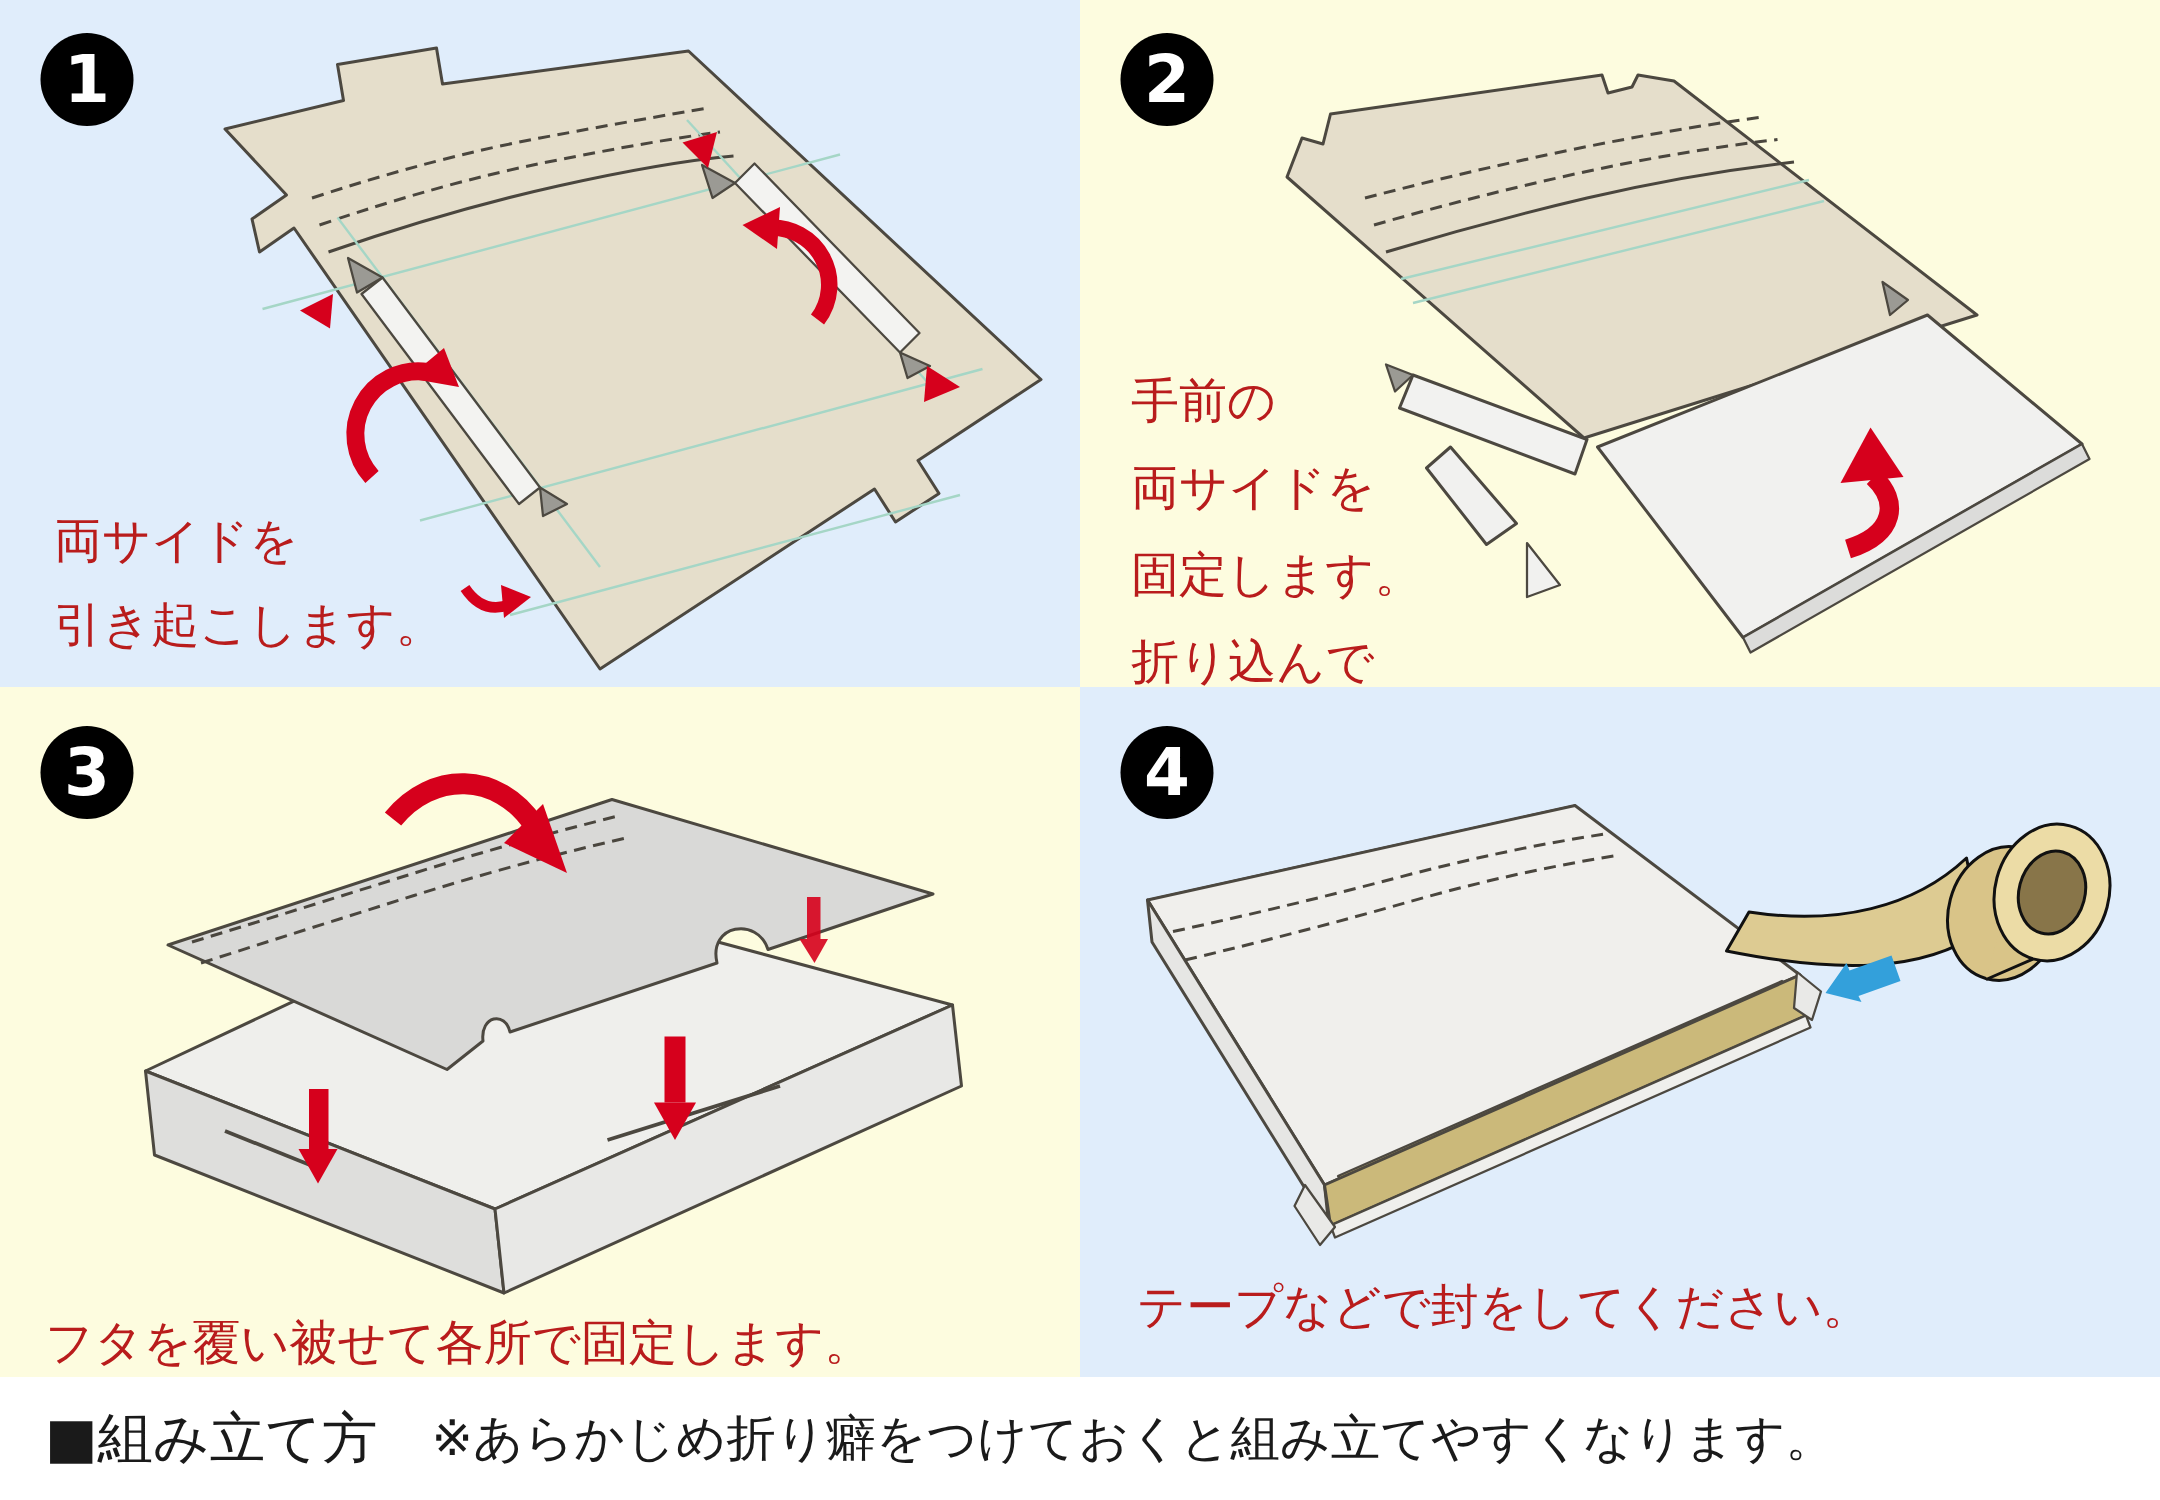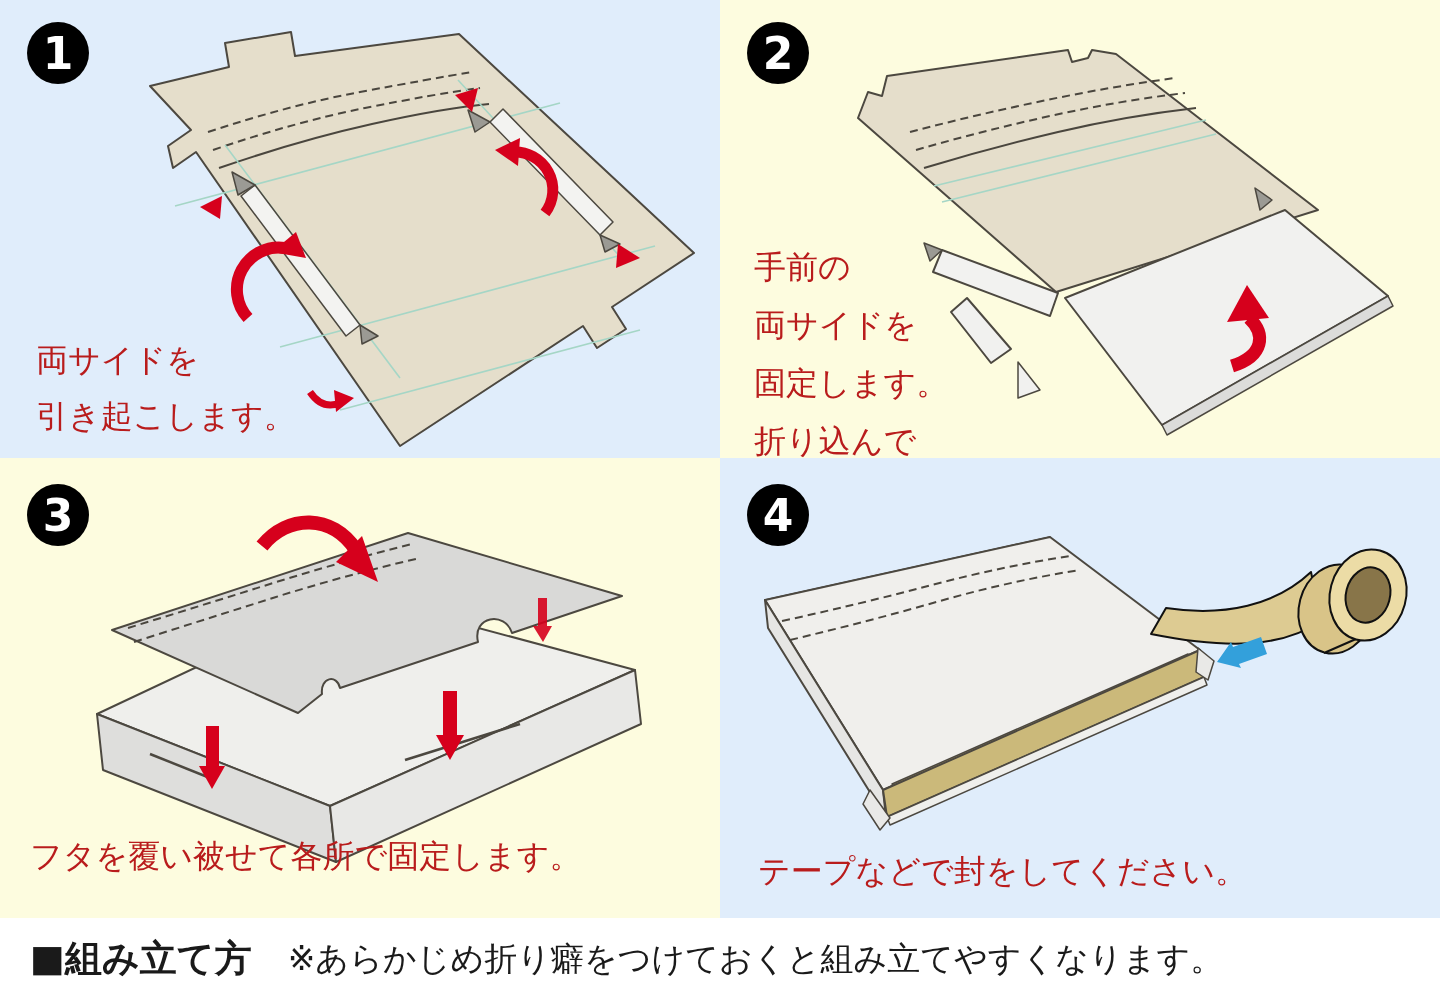--- a/index.html
+++ b/index.html
@@ -18,28 +18,28 @@
   .badge{
     position:absolute;left:27px;top:22px;width:62px;height:62px;
     border-radius:50%;background:#000000;color:#ffffff;
     display:flex;align-items:center;justify-content:center;
     font-size:44px;font-weight:700;z-index:5;
   }
   .p3 .badge,.p4 .badge{top:26px;}
   .caption{position:absolute;color:#b91c1c;font-size:32px;z-index:4;}
   .p1 .caption{left:36px;top:332px;line-height:56px;}
   .p2 .caption{left:34px;top:238px;line-height:58px;}
-  .p3 .caption{left:30px;top:380px;line-height:42px;font-family:Liberation Mono, monospace;}
+  .p3 .caption{left:30px;top:416px;line-height:42px;}
   .p4 .caption{left:38px;top:392px;line-height:42px;}
   .cap-line{display:block;white-space:nowrap;}
   .footer{
     position:absolute;left:0;top:918px;width:1440px;height:82px;background:#ffffff;
     display:flex;align-items:center;padding-left:30px;box-sizing:border-box;
   }
-  .f-head{font-size:37px;font-weight:700;color:#1a1a1a;white-space:nowrap;}
+  .f-head{font-size:37px;font-weight:400;color:#1a1a1a;white-space:nowrap;}
   .f-note{font-size:33px;color:#1a1a1a;margin-left:36px;white-space:nowrap;}
   
   .board{stroke:#4c4840;stroke-width:2;stroke-linejoin:round;}
   .thin{stroke:#4c4840;stroke-width:1.5;stroke-linejoin:round;}
   .dash{fill:none;stroke:#4a463e;stroke-width:2;stroke-dasharray:8 5;}
   .crease{fill:none;stroke:#a5d6c6;stroke-width:1.6;}
   .red{fill:#d6001c;}
   .redline{fill:none;stroke:#d6001c;stroke-linecap:butt;}
 </style>
 </head>

